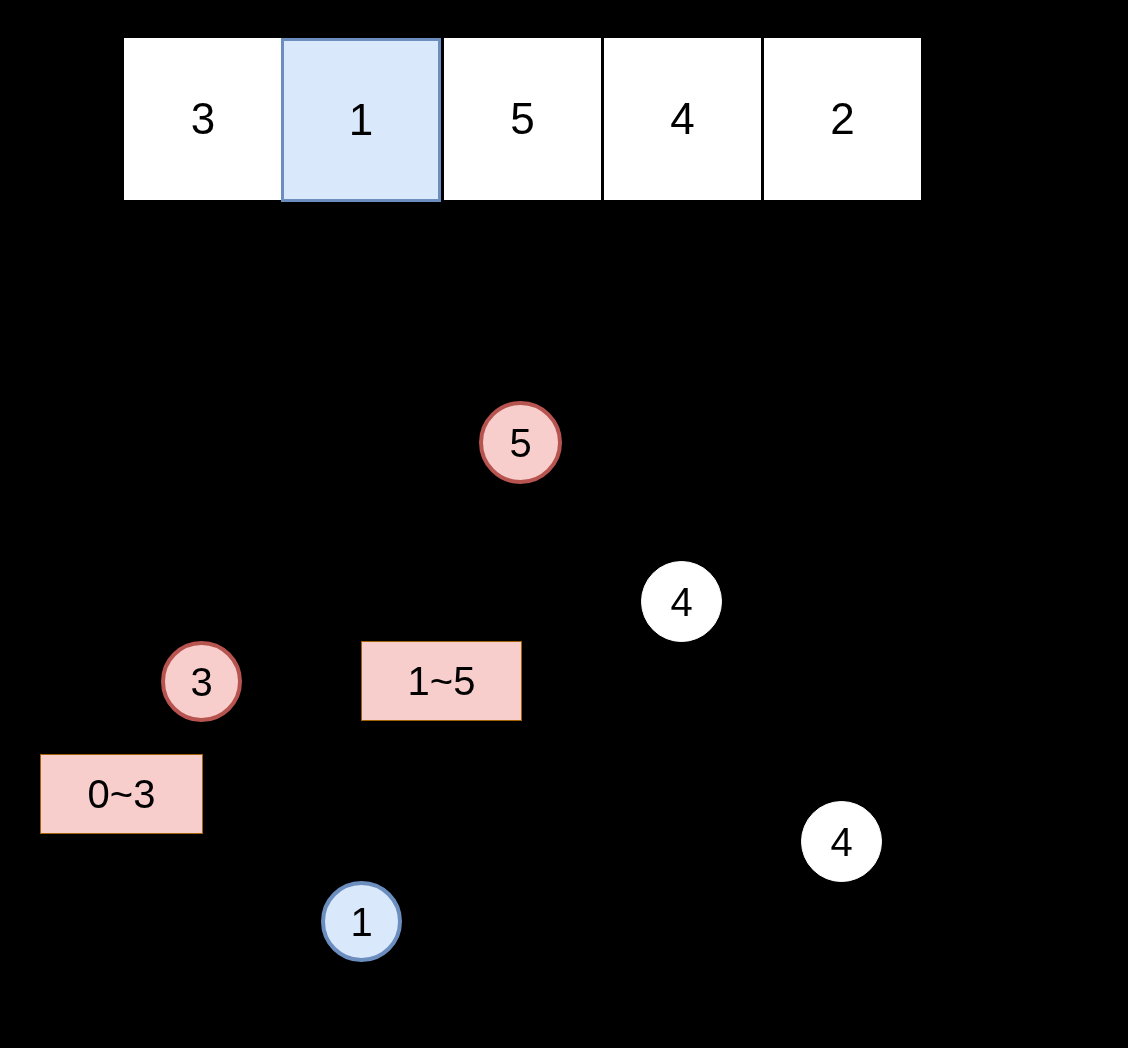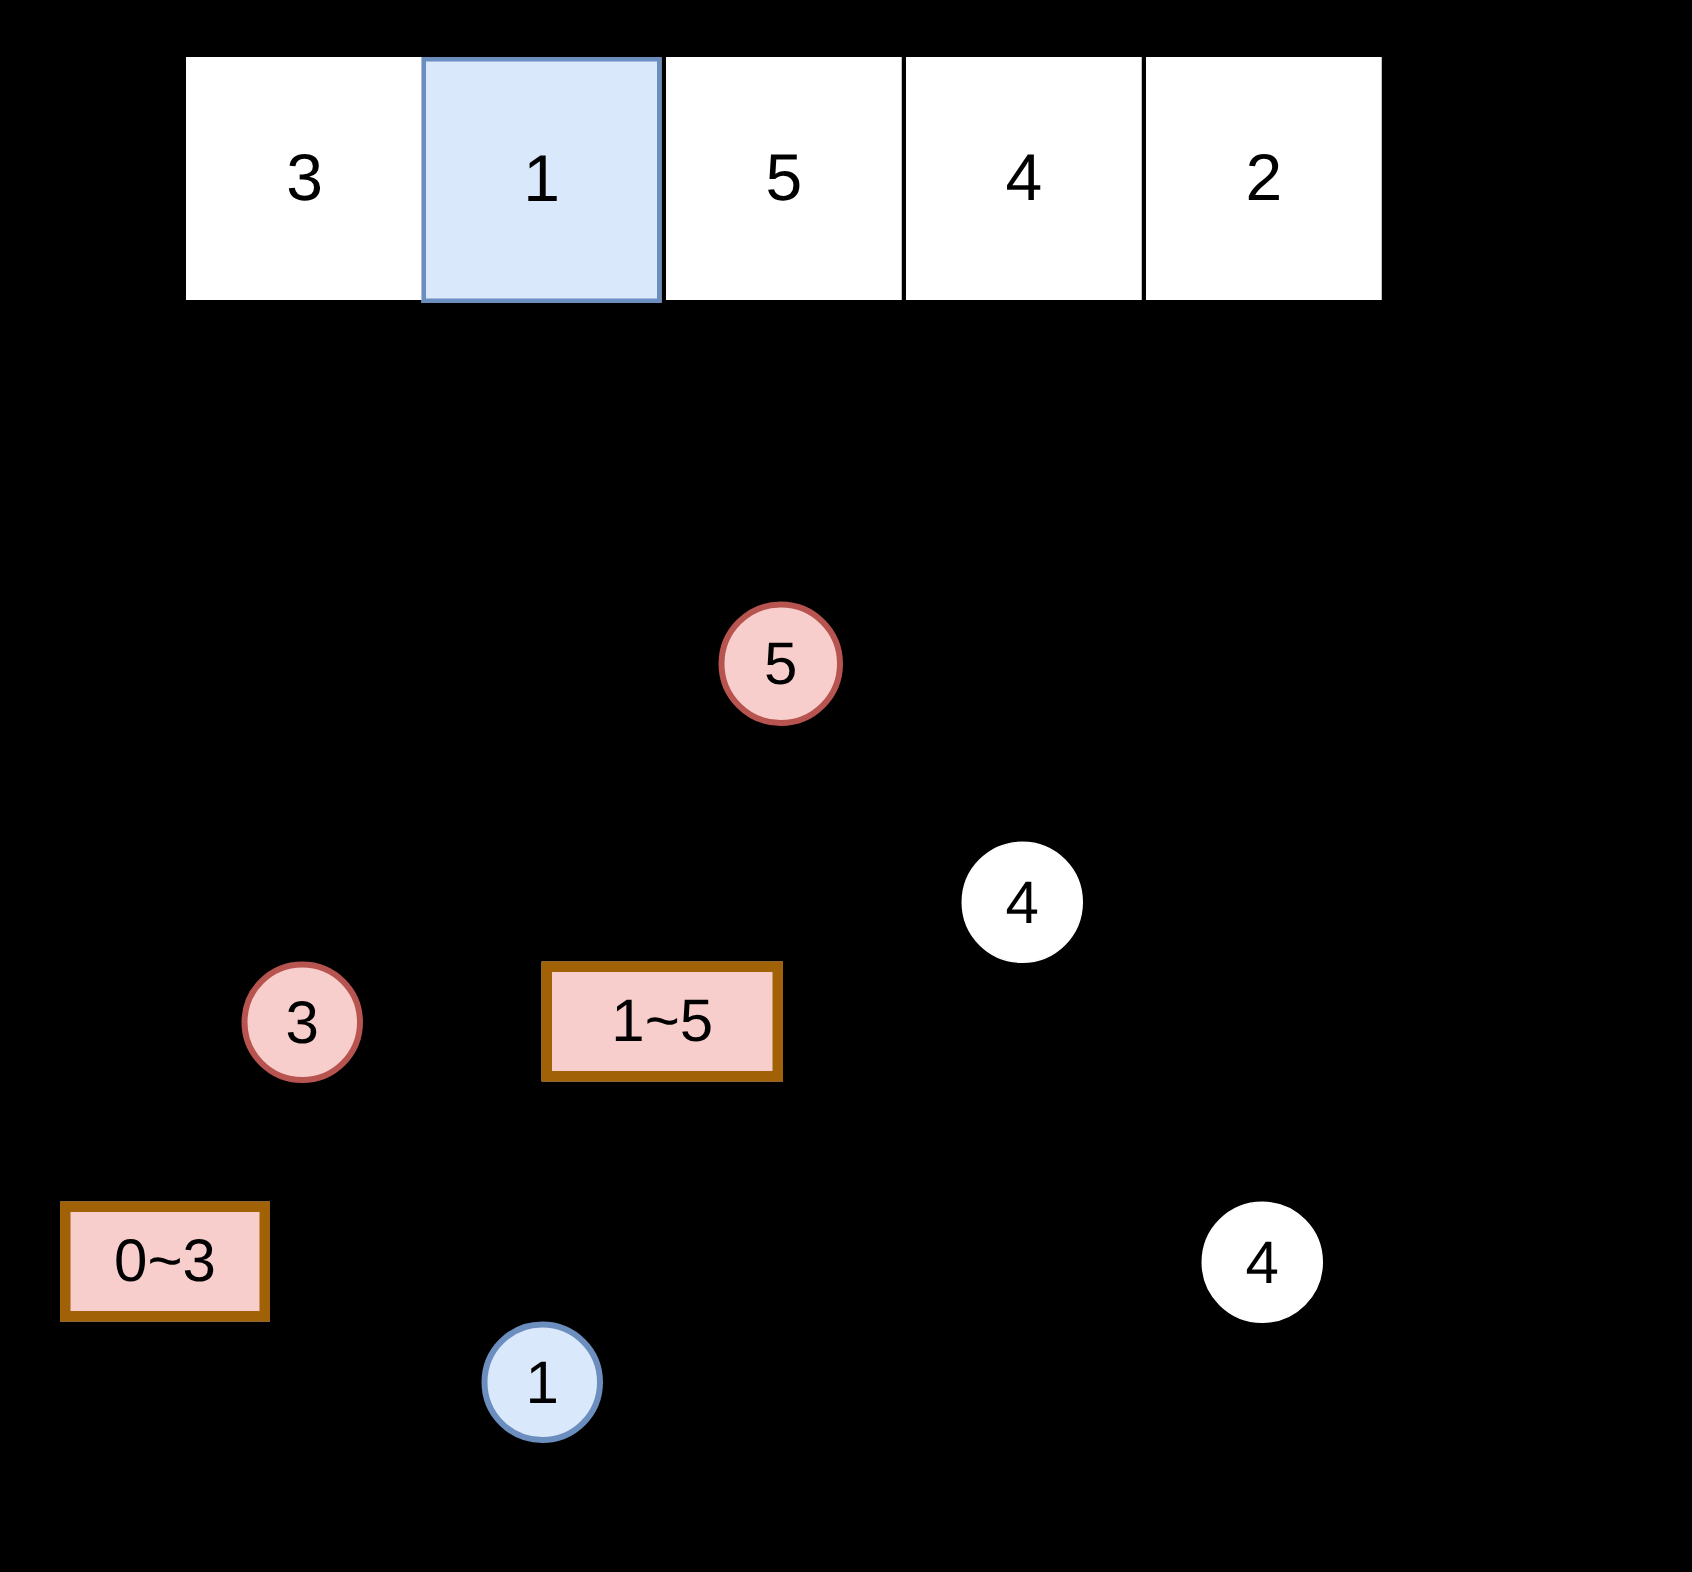--- a/index.html
+++ b/index.html
@@ -69,21 +69,21 @@
   .node-circle.white {
     background: #ffffff;
     border: 1px solid #ffffff;
   }
 
   
   .node-box {
     position: absolute;
     box-sizing: border-box;
     background: #f8cecc;
-    border: 7px solid #a16207;
+    border: 1px solid #a16207;
     display: flex;
     align-items: center;
     justify-content: center;
     font-size: 40px;
     line-height: 1;
     color: #000000;
     user-select: none;
   }
 </style>
 </head>
@@ -124,18 +124,18 @@
     </div>
     <div class="node-circle blue" style="left: 321px; top: 881px; width: 81px; height: 81px;">
       <span>1</span>
     </div>
   </div>
 
   <div>
     <div class="node-box" style="left: 361px; top: 641px; width: 161px; height: 80px;">
       <span>1~5</span>
     </div>
-    <div class="node-box" style="left: 40px; top: 801px; width: 140px; height: 80px;">
+    <div class="node-box" style="left: 40px; top: 754px; width: 163px; height: 80px;">
       <span>0~3</span>
     </div>
   </div>
 
 </div>
 
 </body></html>

